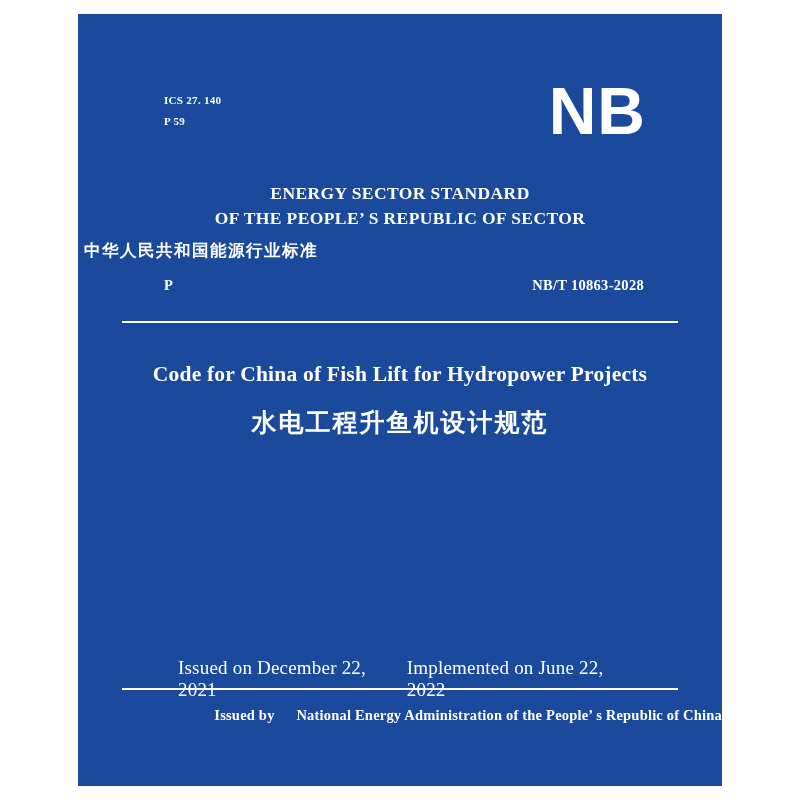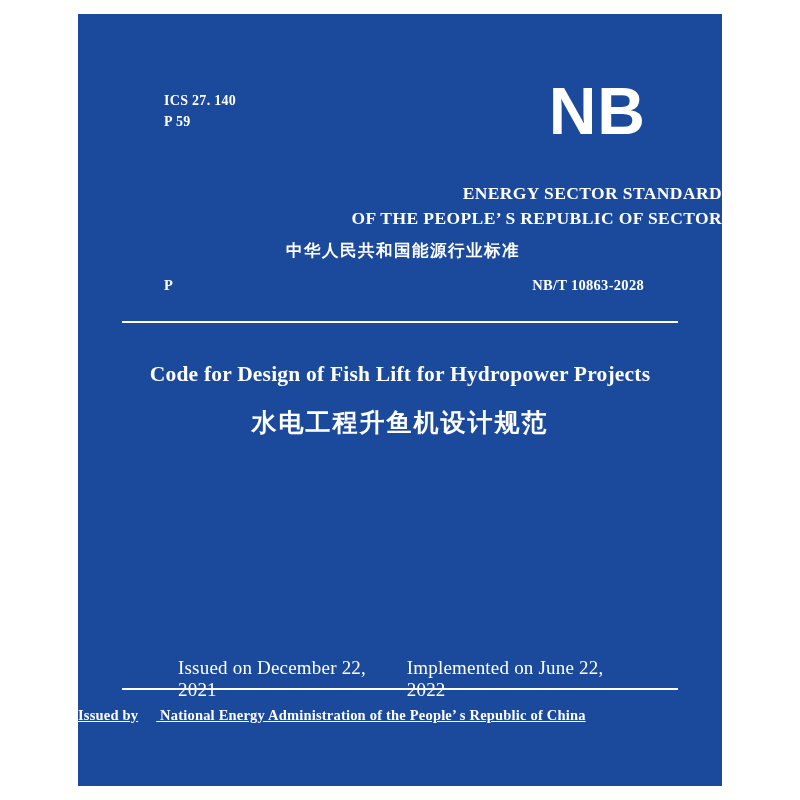--- a/index.html
+++ b/index.html
@@ -34,52 +34,51 @@
     left: 0;
     top: 0;
     width: 100%;
     height: 300px;
   }
   .ics-block {
     position: absolute;
     left: 86px;
     top: 76px;
     font-weight: bold;
-    font-size: 14px;
+    font-size: 11px;
     line-height: 21px;
     letter-spacing: 0.3px;
   }
   .nb-logo {
     position: absolute;
     right: 76px;
     top: 55px;
     font-family: "Liberation Sans", sans-serif;
     font-weight: bold;
     font-size: 66px;
     letter-spacing: 1px;
     line-height: 66px;
     margin-top: 9px;
   }
   .std-title {
     position: absolute;
     left: 0;
     right: 0;
     top: 167px;
-    text-align: right;
+    text-align: center;
     font-weight: bold;
     font-size: 17.5px;
     line-height: 25px;
     letter-spacing: 0.4px;
   }
   .std-title-cn {
     position: absolute;
     left: 6px;
     right: 0;
     top: 226px;
-    text-align: center;
     font-weight: bold;
     font-size: 16.5px;
     letter-spacing: 1.5px;
     font-family: "DejaVu Sans", sans-serif;
   }
   .code-row {
     position: absolute;
     left: 86px;
     right: 78px;
     top: 263px;
@@ -129,25 +128,24 @@
     justify-content: space-between;
     font-weight: normal;
     font-size: 19px;
     letter-spacing: 0.2px;
   }
   .issued-by {
     position: absolute;
     left: 0;
     right: 0;
     top: 693px;
-    text-align: left;
+    text-align: right;
     font-weight: bold;
     font-size: 14.5px;
     letter-spacing: 0.2px;
-    text-decoration: underline;
   }
   .issued-by .label {
     margin-right: 18px;
   }
 </style>
 </head>
 <body>
 
 <div class="page">
   <div class="cover">
@@ -168,21 +166,21 @@
       <div class="std-title-cn">中华人民共和国能源行业标准</div>
 
       <div class="code-row">
         <span>P</span>
         <span>NB/T 10863-2028</span>
       </div>
     </div>
 
     <div class="rule rule-top"></div>
 
-    <div class="title-en">Code for Design of Fish Lift for Hydropower Projects</div>
+    <div class="title-en">Code for China of Fish Lift for Hydropower Projects</div>
     <div class="title-cn">水电工程升鱼机设计规范</div>
 
     <div class="dates-row">
       <span>Issued on December 22, 2021</span>
       <span>Implemented on June 22, 2022</span>
     </div>
 
     <div class="rule rule-bottom"></div>
 
     <div class="issued-by">

